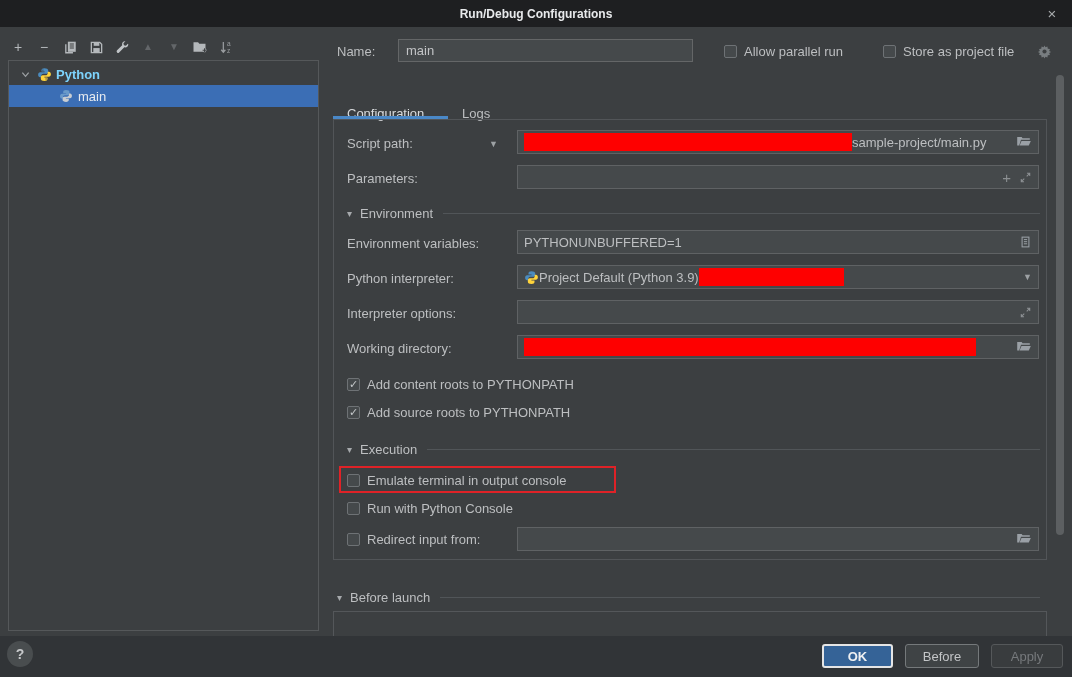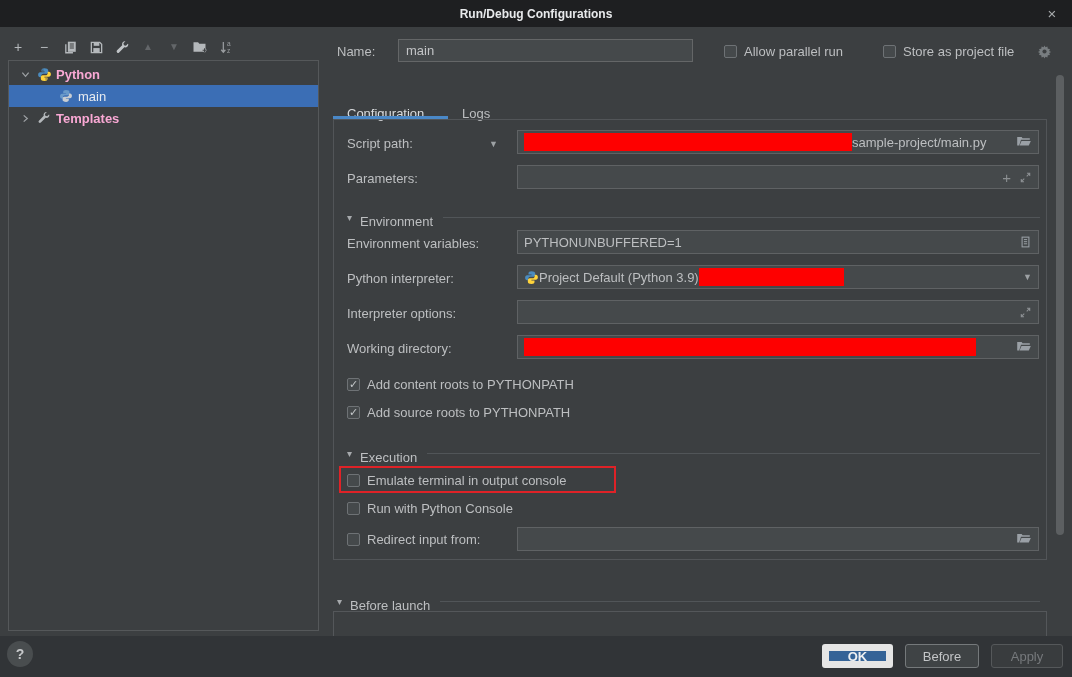--- a/index.html
+++ b/index.html
@@ -18,21 +18,21 @@
   .toolbar{position:absolute;left:10px;top:37px;height:20px;display:flex;align-items:center;gap:10px;}
   .tbtn{width:16px;height:16px;display:flex;align-items:center;justify-content:center;
     color:#b4b8bb;font-size:14px;line-height:16px;}
   .tbtn.disabled{color:#636669;font-size:10px;}
   .tbtn svg{display:block;}
   
   .tree{position:absolute;left:8px;top:60px;width:311px;height:571px;border:1px solid #55585a;box-sizing:border-box;}
   .trow{height:22px;display:flex;align-items:center;white-space:nowrap;}
   .trow .chev{width:10px;margin-left:12px;color:#9da1a4;display:flex;align-items:center;}
   .trow .icon{width:15px;height:15px;margin-left:6px;margin-right:4px;display:flex;align-items:center;}
-  .trow.group span.lbl{font-weight:bold;color:#f9a8d4;}
+  .trow.group span.lbl{font-weight:bold;color:#7dd3fc;}
   .trow.selected{background:#3b6eb5;color:#e6eaef;}
   .trow.selected .icon{margin-left:50px;}
   
   .flabel{position:absolute;white-space:nowrap;}
   .name-input{position:absolute;left:398px;top:39px;width:295px;height:23px;box-sizing:border-box;
     background:#45494b;border:1px solid #646667;color:#c2c4c6;font-family:inherit;font-size:13px;
     padding:0 7px;outline:none;}
   .hcb{position:absolute;display:flex;align-items:center;gap:7px;height:15px;}
   .cbox{width:13px;height:13px;box-sizing:border-box;background:#45494b;border:1px solid #6e7275;
     border-radius:2px;display:flex;align-items:center;justify-content:center;
@@ -46,31 +46,31 @@
   .content-panel{position:absolute;left:333px;top:119px;width:714px;height:441px;
     border:1px solid #525558;box-sizing:border-box;}
   .field{position:absolute;left:517px;width:522px;height:24px;box-sizing:border-box;
     background:#45494b;border:1px solid #5f6264;display:flex;align-items:center;padding:0 6px;}
   .field .ficon{margin-left:auto;display:flex;align-items:center;gap:8px;}
   .red{background:#fe0000;height:18px;}
   .combo-arrow{color:#9da1a4;font-size:9px;}
   .label-arrow{position:absolute;left:489px;color:#9da1a4;font-size:9px;}
   .section{position:absolute;display:flex;align-items:center;}
   .section .tri{color:#a6a9ac;font-size:10px;}
-  .section .slbl{margin-left:8px;margin-top:8px;}
+  .section .slbl{margin-left:8px;}
   .section .line{flex:1;height:1px;background:#515558;margin-left:10px;}
   .cbrow{position:absolute;left:347px;display:flex;align-items:center;gap:7px;height:15px;white-space:nowrap;}
   .annot{position:absolute;left:339px;top:466px;width:277px;height:27px;border:2px solid #df2227;box-sizing:border-box;}
   .before-box{position:absolute;left:333px;top:611px;width:714px;height:26px;
     border:1px solid #54575a;border-bottom:none;box-sizing:border-box;}
   
   .bottombar{position:absolute;left:0;top:636px;width:1072px;height:41px;background:#313437;}
   .btn{position:absolute;top:8px;height:24px;box-sizing:border-box;border-radius:3px;
     display:flex;align-items:center;justify-content:center;font-size:13px;cursor:default;}
-  .btn-ok{left:822px;width:71px;background:#356397;border:7px solid #e5e5e5;color:#eef0f2;font-weight:bold;}
+  .btn-ok{left:822px;width:71px;background:#356397;border:2px solid #e5e5e5;color:#eef0f2;font-weight:bold;}
   .btn-cancel{left:905px;width:74px;background:#3f4345;border:1px solid #75797b;color:#c3c5c7;}
   .btn-apply{left:991px;width:72px;background:#393c3e;border:1px solid #55585a;color:#76797c;}
   .help{position:absolute;left:7px;top:5px;width:26px;height:26px;border-radius:50%;background:#494d4f;
     display:flex;align-items:center;justify-content:center;color:#c6c8ca;font-weight:bold;font-size:14px;}
   
   .vscroll{position:absolute;left:1056px;top:75px;width:8px;height:460px;background:#5c5f61;border-radius:4px;}
   .chevsvg{display:block;}
 </style>
 </head>
 <body>
@@ -145,33 +145,20 @@
   </div>
   <div class="trow selected">
     <span class="icon">
       <svg width="14" height="14" viewBox="0 0 16 16">
         <path fill="#6a9ac9" d="M7.9 1.2c-2 0-3.1.8-3.1 2.1v1.5h3.3v.7H3.4C2 5.5 1.2 6.7 1.2 8.2c0 1.5.8 2.7 2.2 2.7h1.2V9.4c0-1.2 1-2.2 2.2-2.2h3.1c1.1 0 2-.9 2-2V3.3c0-1.3-1.5-2.1-4-2.1z"></path>
         <path fill="#c8cdd2" d="M8.1 14.8c2 0 3.1-.8 3.1-2.1v-1.5H7.9v-.7h4.7c1.4 0 2.2-1.2 2.2-2.7 0-1.5-.8-2.7-2.2-2.7h-1.2v1.5c0 1.2-1 2.2-2.2 2.2H6.1c-1.1 0-2 .9-2 2v1.9c0 1.3 1.5 2.1 4 2.1z"></path>
       </svg>
     </span>
     <span>main</span>
   </div>
-  <div class="trow group">
-    <span class="chev">
-      <svg class="chevsvg" width="9" height="9" viewBox="0 0 10 10">
-          <path d="M3 1.5l4 3.5-4 3.5" fill="none" stroke="#9da1a4" stroke-width="1.4"></path>
-        </svg>
-    </span>
-    <span class="icon">
-      <svg width="14" height="14" viewBox="0 0 16 16">
-        <path fill="#b4b8bb" d="M14.1 4.3c.1.9-.1 1.9-.8 2.6-.9.9-2.2 1.2-3.4.8l-5.5 5.5a1.55 1.55 0 0 1-2.2-2.2l5.5-5.5c-.4-1.2-.1-2.5.8-3.4.7-.7 1.7-1 2.6-.8L9 3.4l.5 2.1 2.1.5 2.1-2.1z"></path>
-      </svg>
-    </span>
-    <span class="lbl">Templates</span>
-  </div>
 </div>
 
 <span class="flabel" style="left:337px;top:44px;">Name:</span>
 <input class="name-input" type="text" value="main" style="">
 <div class="hcb" style="left:724px;top:44px;">
   <span class="cbox"></span>
   <span>Allow parallel run</span>
 </div>
 <div class="hcb" style="left:883px;top:44px;">
   <span class="cbox"></span>

